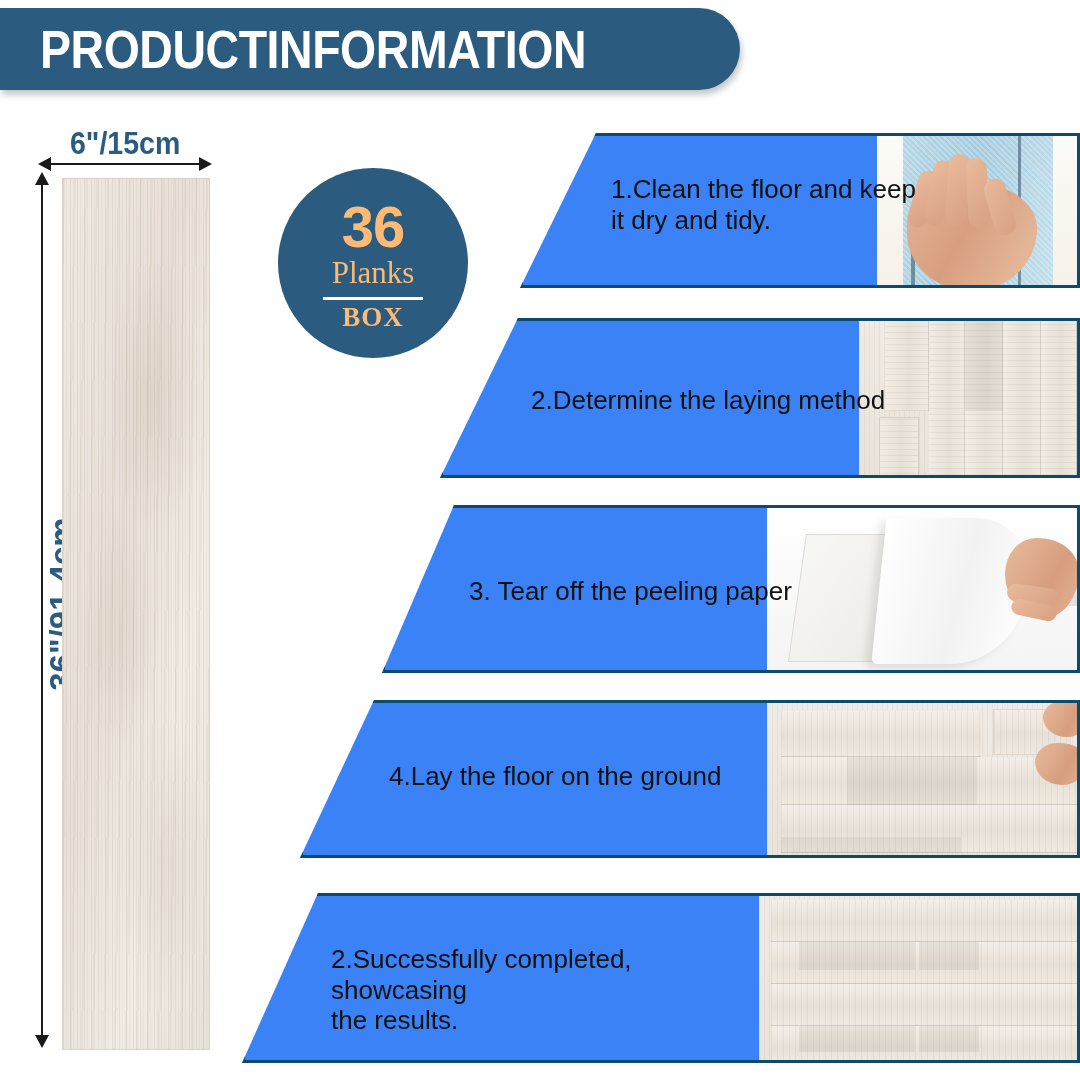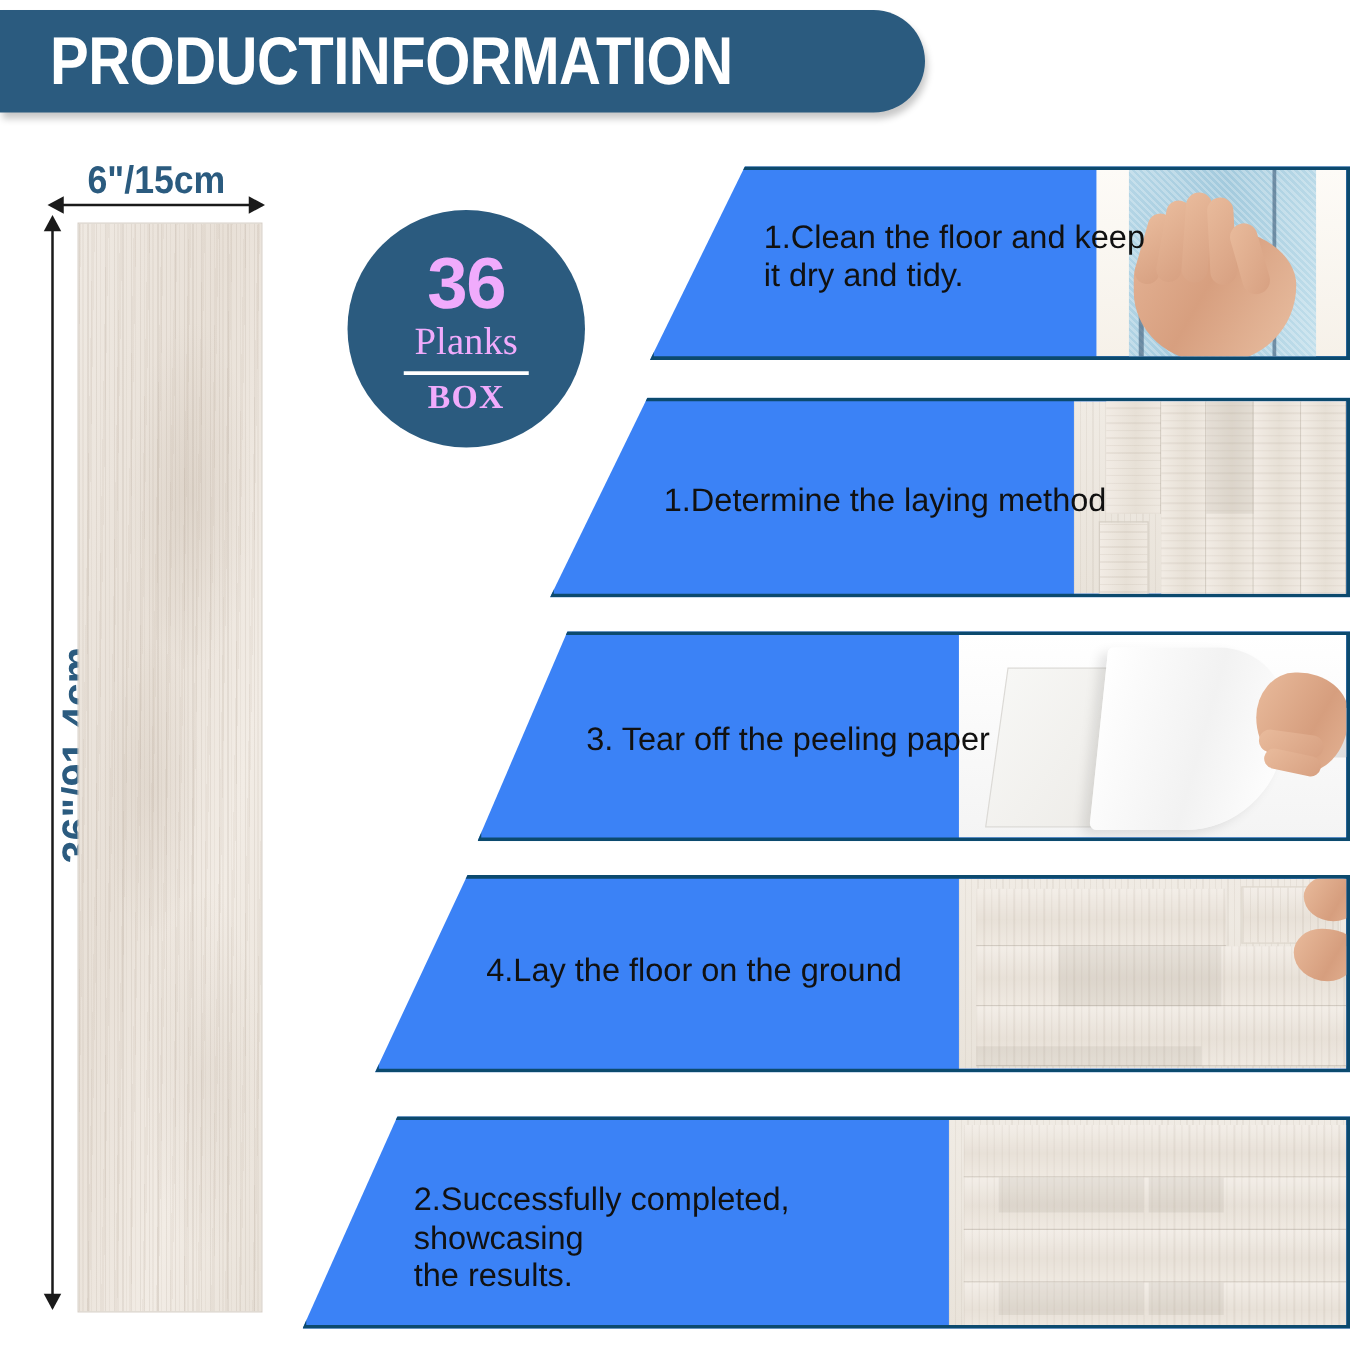--- a/index.html
+++ b/index.html
@@ -97,21 +97,21 @@
     transform:rotate(-90deg);
     transform-origin:center center;
     white-space:nowrap;
   }
 
   
   #planks-badge{
     position:absolute; left:278px; top:168px;
     width:190px; height:190px; border-radius:50%;
     background:var(--brand,#2b5b7f);
-    color:#f0abfc; text-align:center;
+    color:#fdba74; text-align:center;
     display:flex; flex-direction:column;
     align-items:center; justify-content:center;
     padding-top:4px;
   }
   #badge-count{
     font-family:"Liberation Sans Narrow","Liberation Sans",sans-serif;
     font-weight:bold; font-size:58px; line-height:.95;
     letter-spacing:-1px;
   }
   #badge-unit{
@@ -279,21 +279,21 @@
     <div class="step-photo" style="width:218px;">
       <div class="wood-floor"></div>
       <div class="wood-plank-v" style="left:26px;top:0;width:44px;height:90px;"></div>
       <div class="wood-plank-v" style="left:70px;top:0;width:36px;height:160px;"></div>
       <div class="wood-plank-v" style="left:106px;top:0;width:38px;height:160px;"></div>
       <div class="wood-plank-v" style="left:144px;top:0;width:38px;height:160px;"></div>
       <div class="wood-plank-v" style="left:182px;top:0;width:36px;height:160px;"></div>
       <div class="shade" style="left:106px;top:0;width:38px;height:90px;"></div>
       <div class="wood-plank-v" style="left:20px;top:96px;width:40px;height:64px;border:1px solid #d6cfc5;"></div>
     </div>
-    <div class="step-text" style="left:88px;top:64px;width:430px;">1.Determine the laying method</div>
+    <div class="step-text" style="left:88px;top:64px;width:430px;">2.Determine the laying method</div>
   </div>
 </div>
 
 <div class="step-row" style="left:382px;top:505px;width:698px;height:168px;">
   <div class="step-panel" style="clip-path:polygon(72px 0, 698px 0, 698px 168px, 0 168px);">
     <div class="step-photo" style="width:310px;">
       <div id="photo-3-bg"></div>
       <div class="peel-plank" style="left:30px;top:26px;width:120px;height:128px;"></div>
       <div class="peel-paper" style="left:112px;top:10px;width:148px;height:146px;"></div>
       <div class="sleeve" style="left:276px;top:58px;width:40px;height:40px;"></div>

